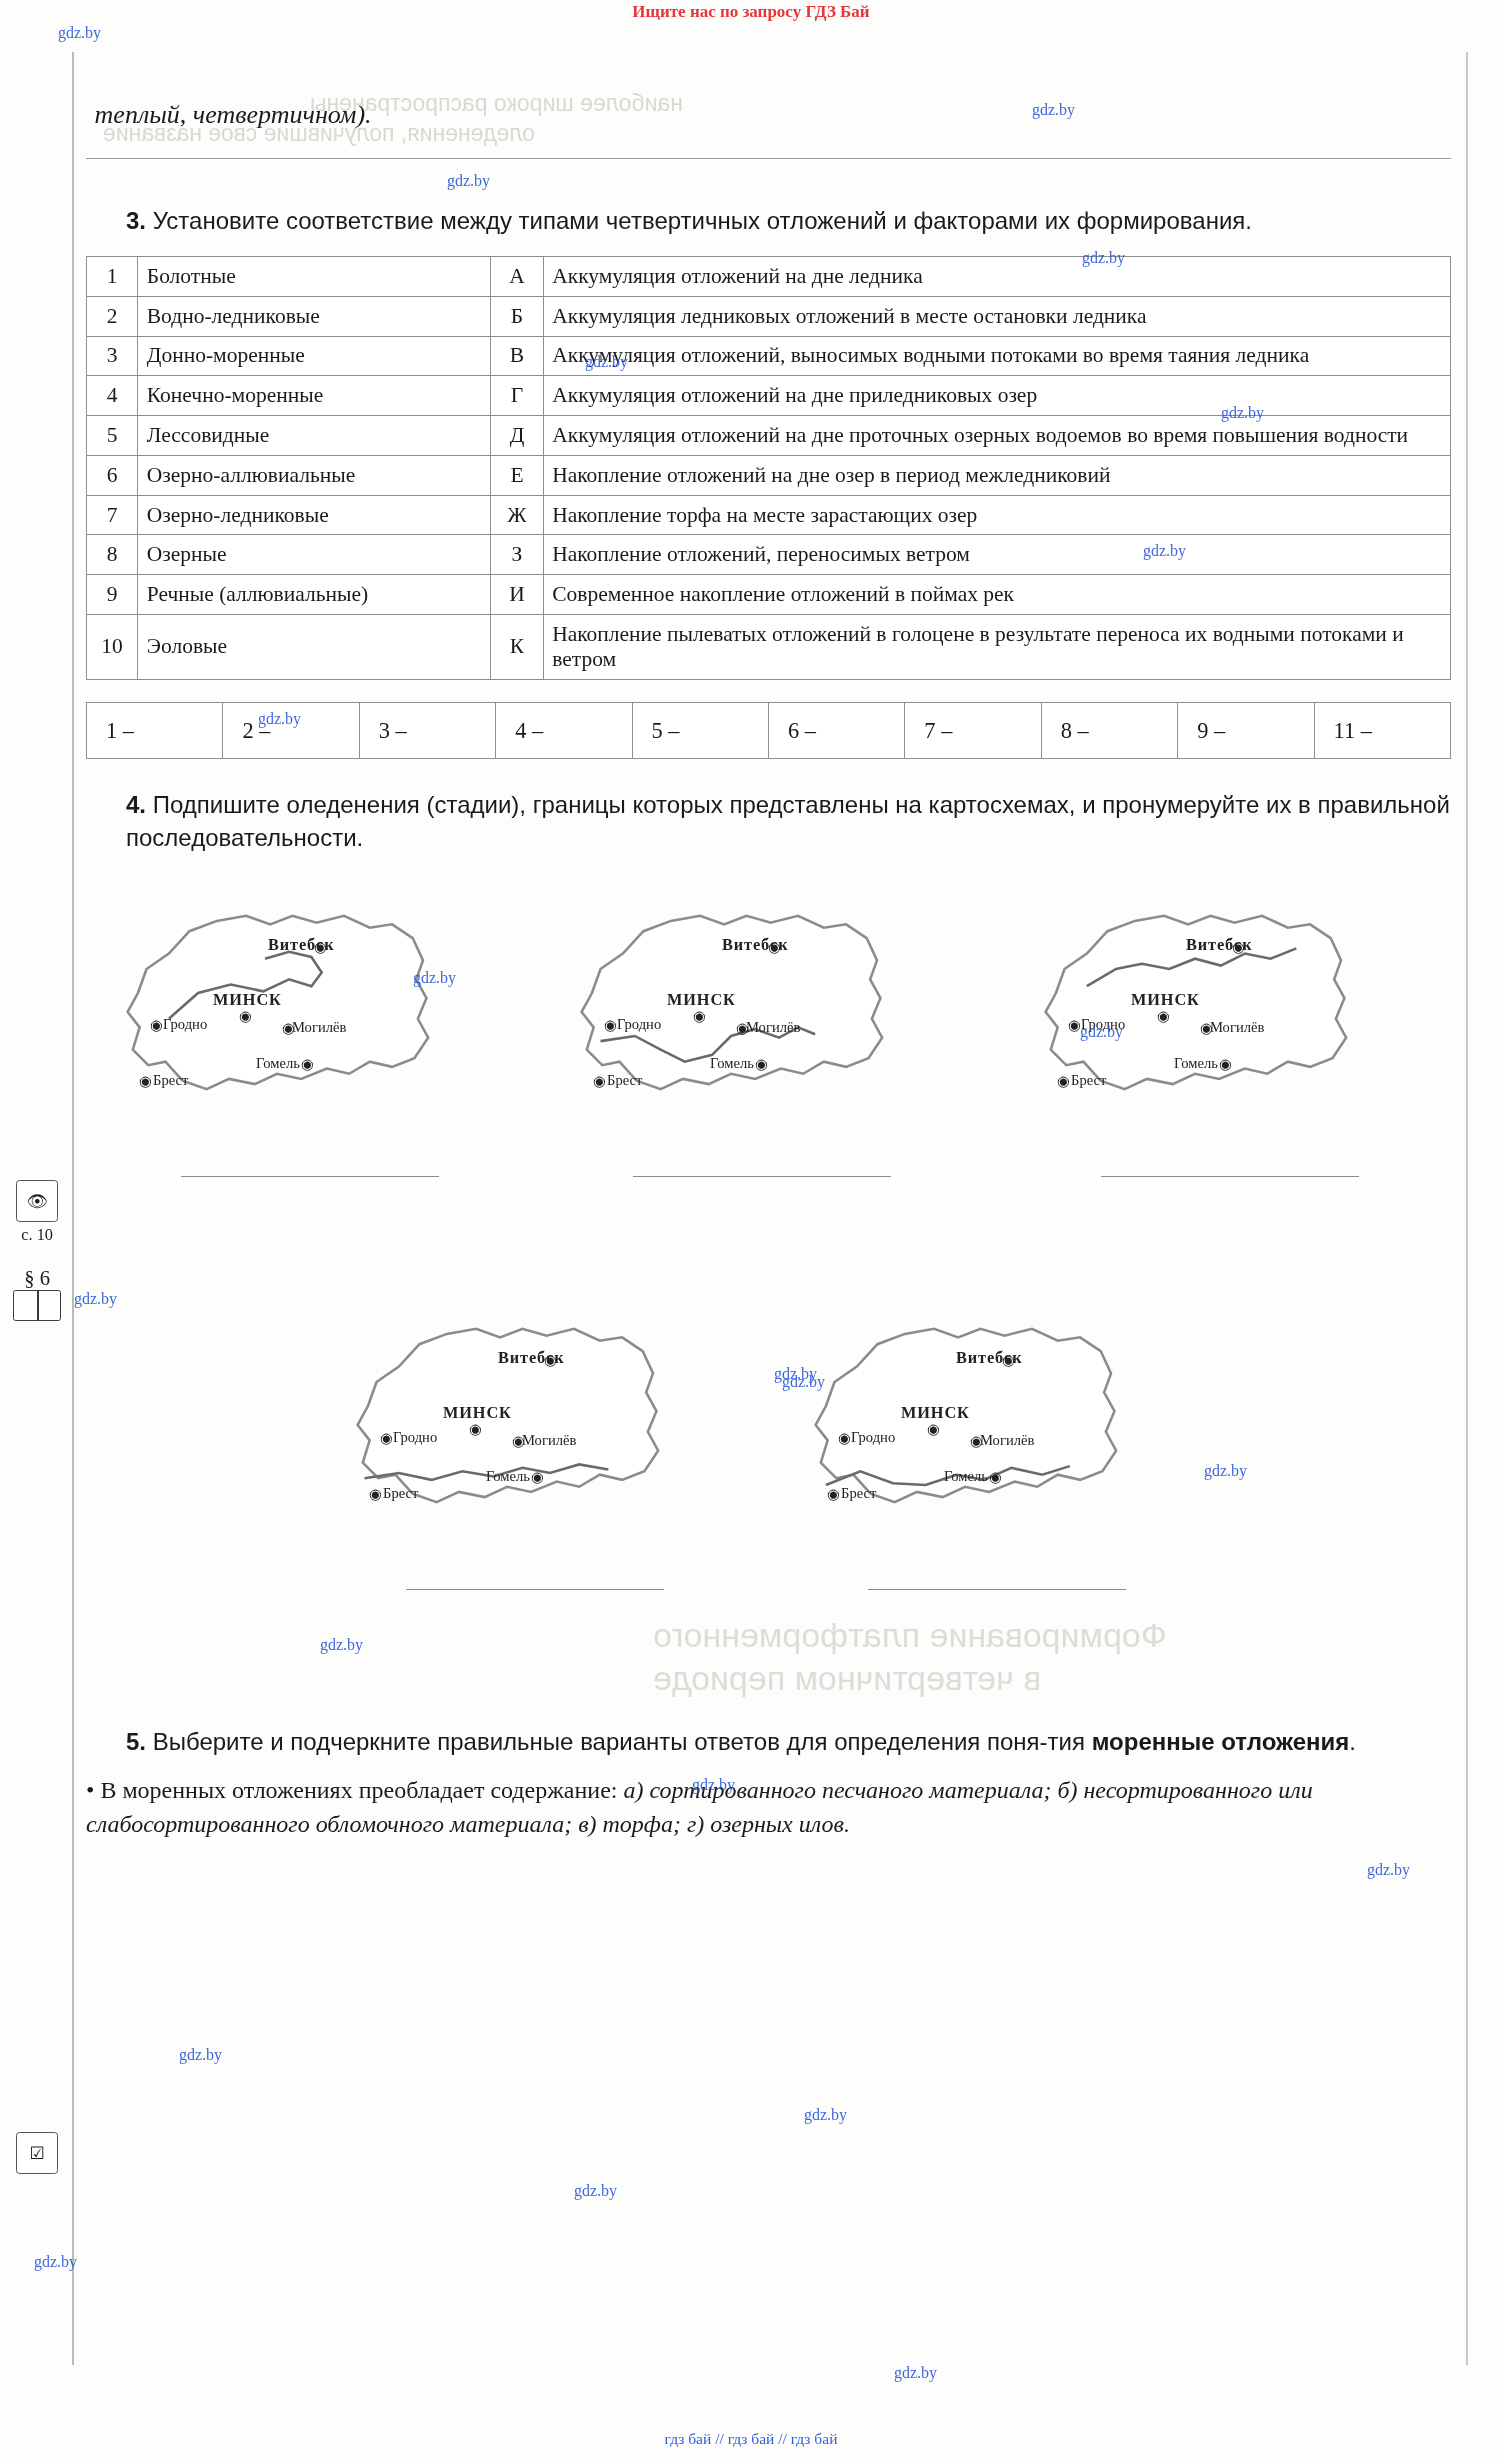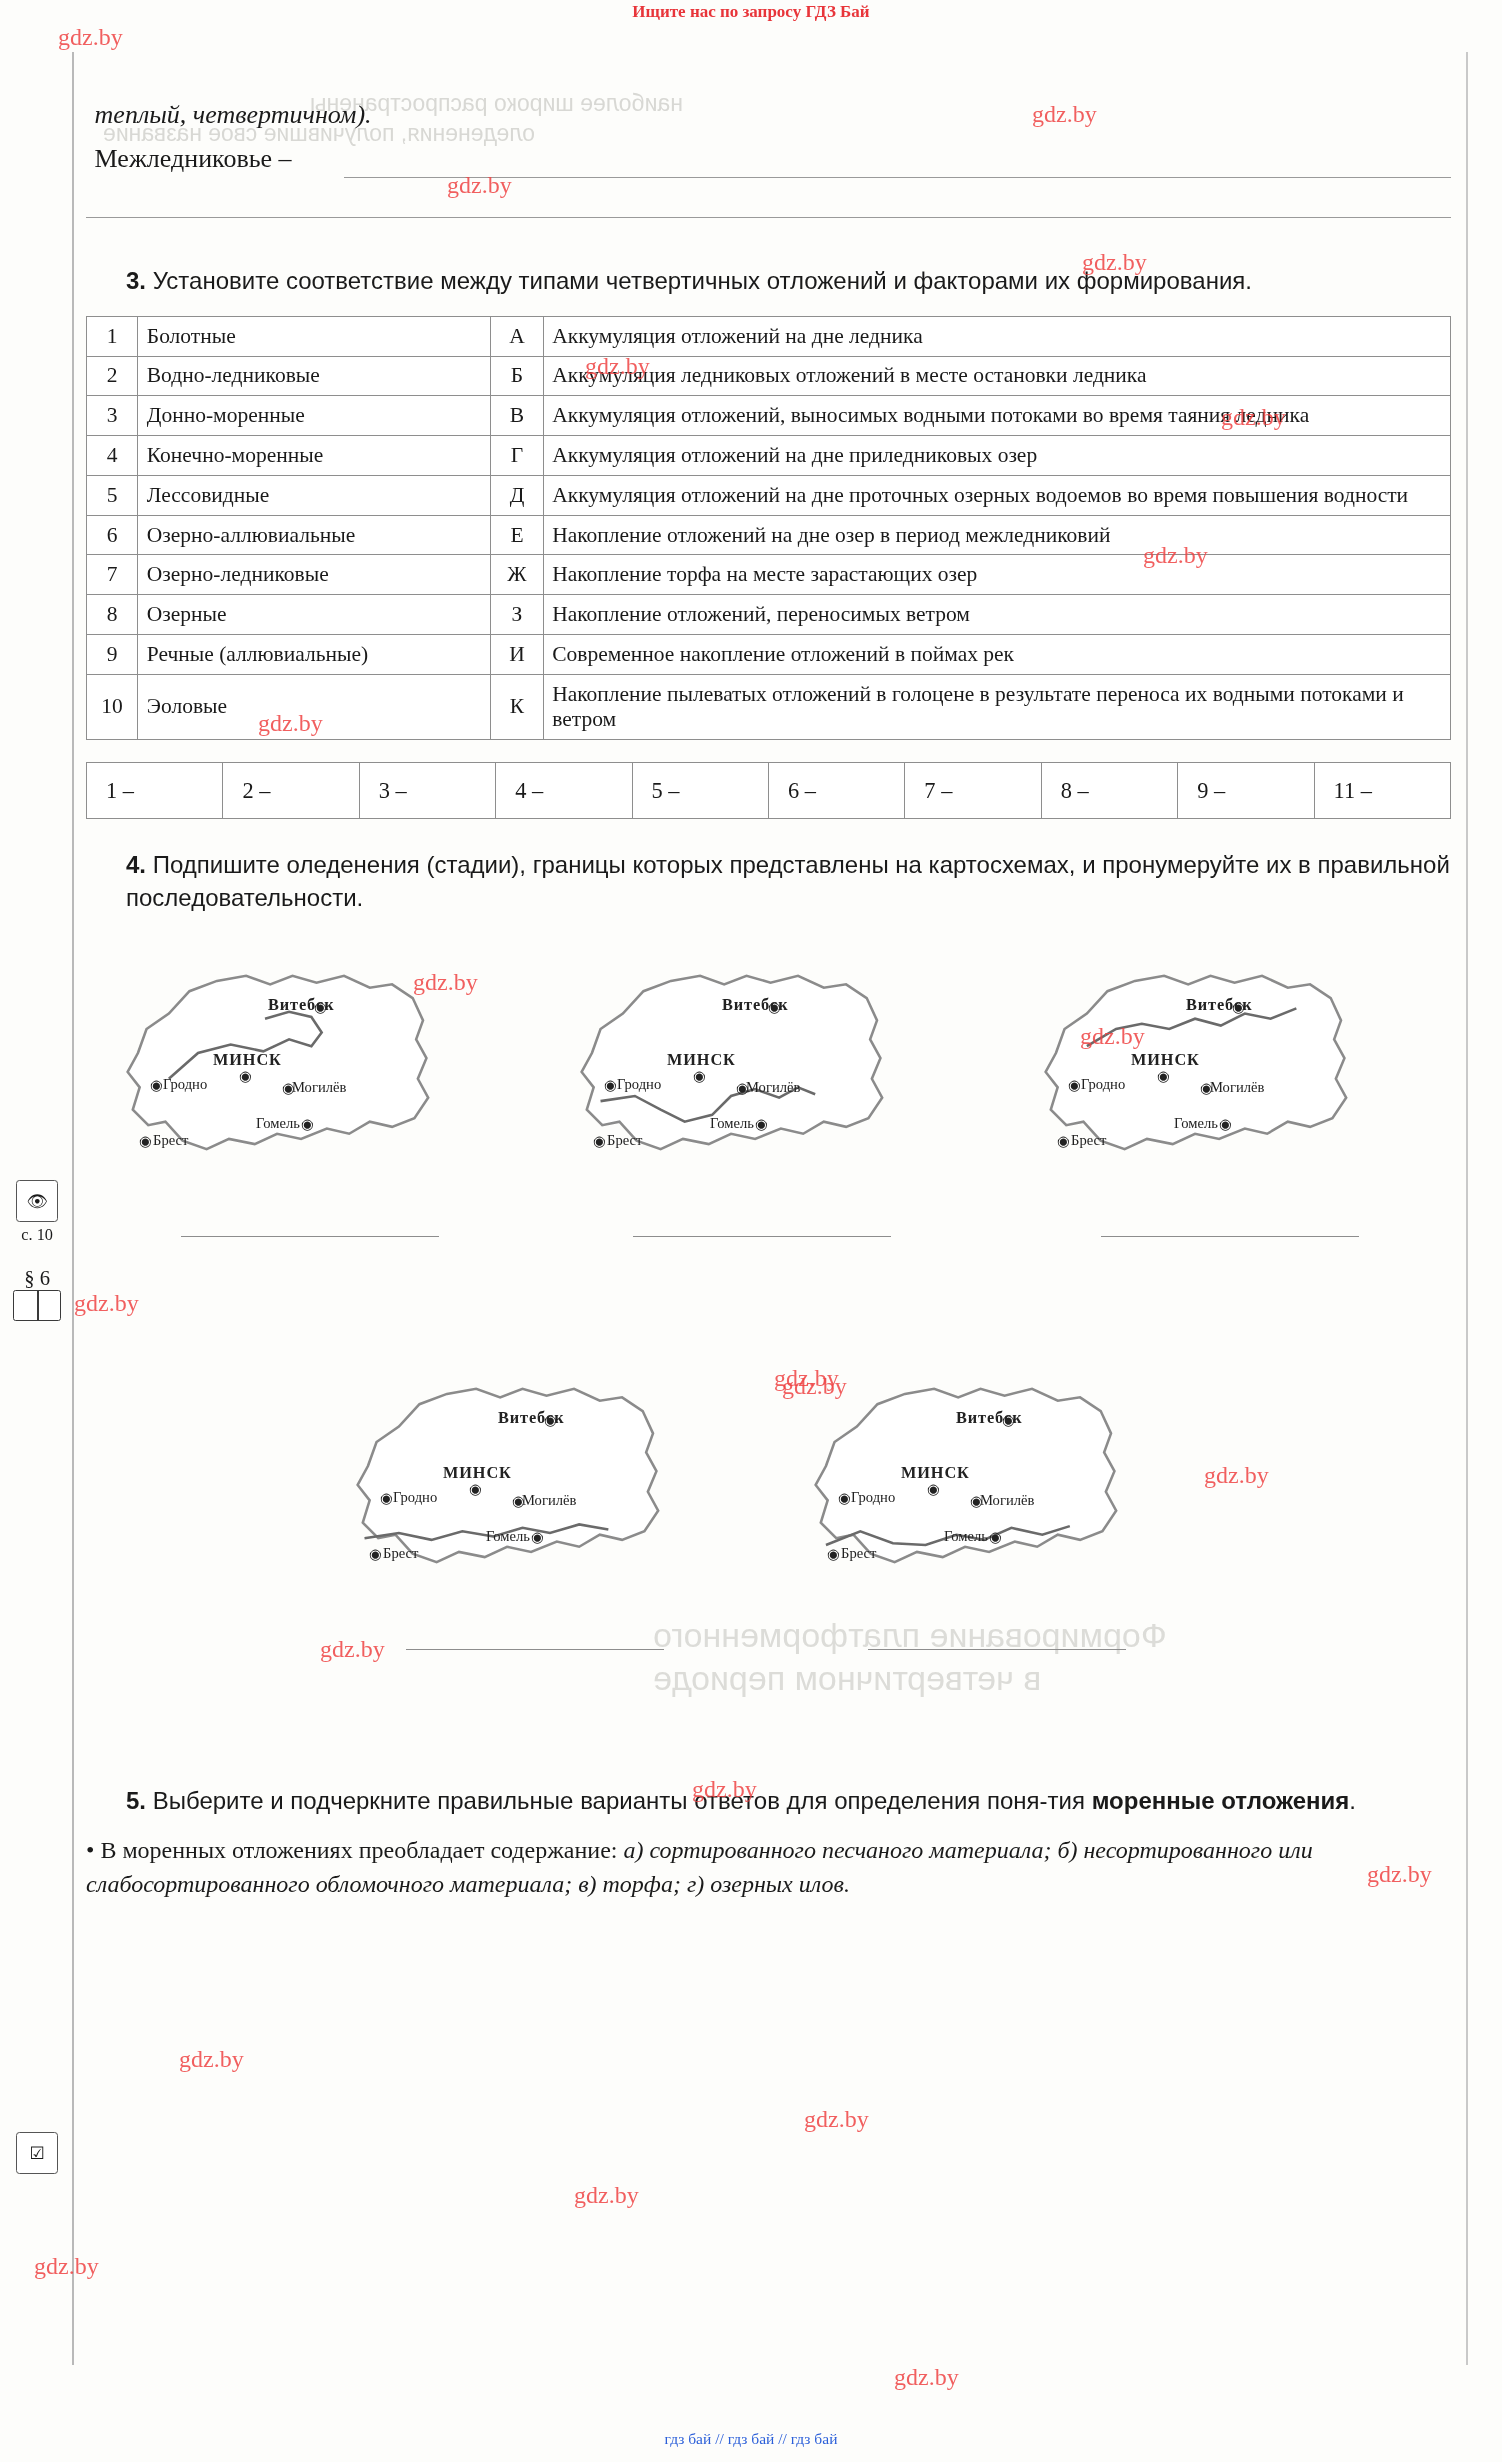--- a/index.html
+++ b/index.html
@@ -202,23 +202,23 @@
     position:absolute;
     top:2430px;left:0;width:100%;
     text-align:center;
     color:#2b5fd9;
     font-size:15.5px;
     font-family:"Liberation Serif", serif;
   }
   
   .wm{
     position:absolute;
-    color:#ef4444;
-    font-family:"Liberation Serif", serif;
-    font-size:24px;
+    color:#1d4ed8;
+    font-family:"Liberation Serif", serif;
+    font-size:16px;
     opacity:.85;
     pointer-events:none;
     user-select:none;
   }
   
   .ghost{
     position:absolute;
     color:#d8d8d4;
     font-family:"Liberation Sans", sans-serif;
     font-size:23px;
@@ -241,24 +241,20 @@
   <div class="ghost" style="left:310px;top:90px;">наиболее широко распространены</div>
   <div class="ghost" style="left:103px;top:120px;">оледенения, получившие свое название</div>
   <div class="ghost" style="left:843px;top:653px;font-size:27.5px;">Какой тип отложений</div>
   <div class="ghost" style="left:653px;top:1616px;font-size:34px;color:#dcdcd8;">Формирование платформенного</div>
   <div class="ghost" style="left:653px;top:1659px;font-size:34px;color:#dcdcd8;">в четвертичном периоде</div>
 
   <div class="content">
 
     <div class="italic-line">теплый, четвертичном).</div>
 
-    <div class="term-row">
-      <span class="term-label">Межледниковье –</span>
-      <span class="rule" style="left:258px;top:33px;width:1107px;"></span>
-    </div>
     <div style="position:relative;height:45px;">
       <span class="rule" style="left:0px;top:27.5px;width:1365px;"></span>
     </div>
 
     <div class="task">
       <b>3.</b>
       <span>Установите соответствие между типами четвертичных отложений и факторами их формирования.</span>
     </div>
 
     <table class="match">

